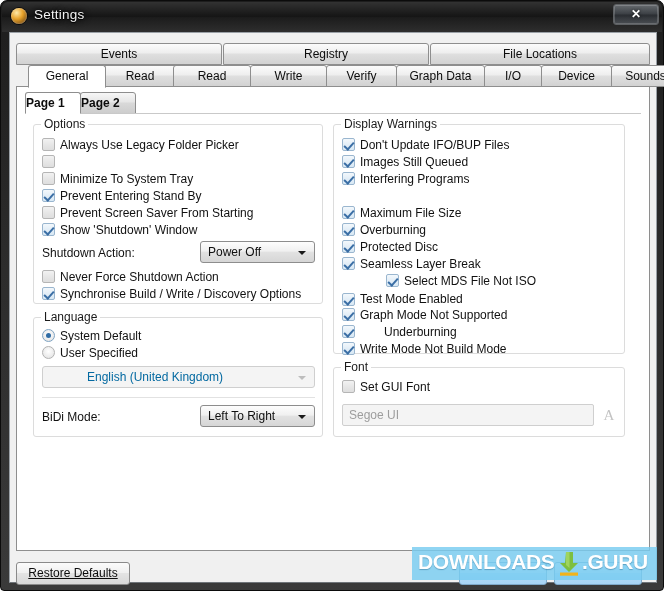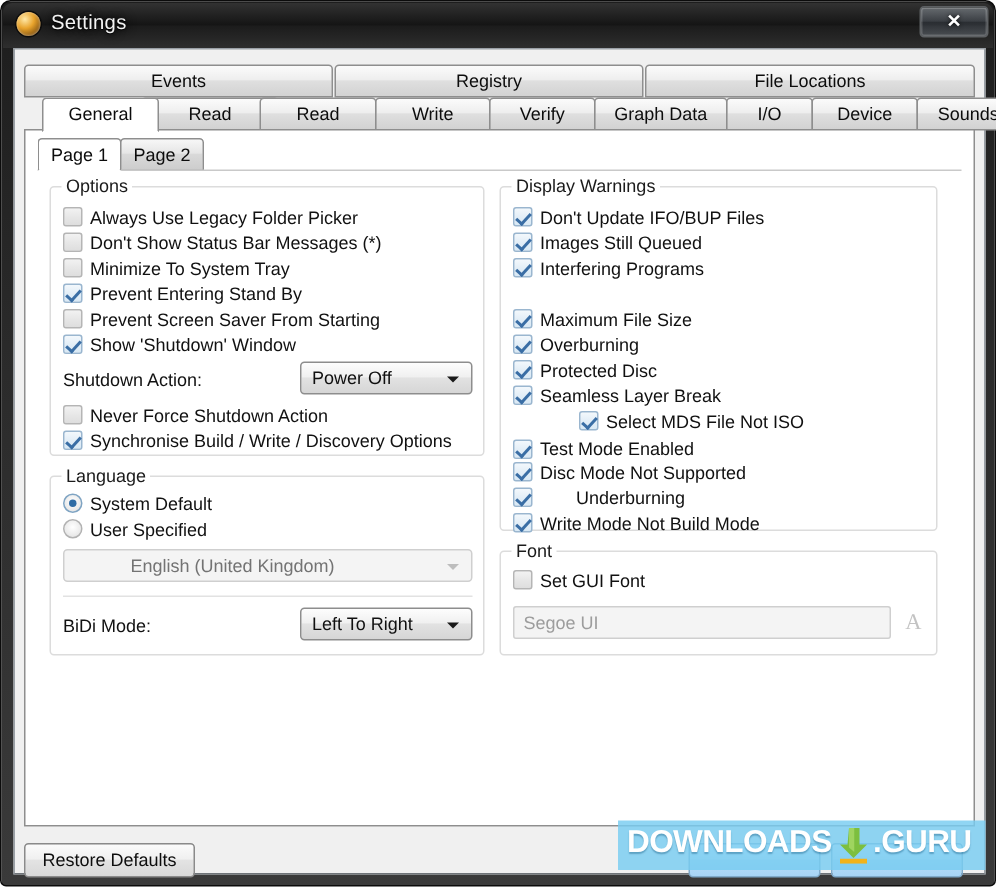--- a/index.html
+++ b/index.html
@@ -134,23 +134,24 @@
   }
   .itab {
     position: absolute;
     top: 0; height: 22px;
     box-sizing: border-box;
     border: 1px solid #8e8e8e;
     border-radius: 3px 3px 0 0;
     background: linear-gradient(180deg,#f7f7f7 0%, #e6e6e6 45%, #d9d9d9 50%, #cdcdcd 100%);
     font-size: 12px;
     line-height: 20px;
-    text-align: center;
+    text-align: left;
     color: #0c0c0c;
     cursor: default;
+    font-weight: bold;
   }
   .itab.active {
     background: #ffffff;
     border-bottom-color: #ffffff;
     z-index: 4;
   }
   .itab-underline {
     position: absolute;
     left: 8px; top: 26px;
     width: 616px; height: 1px;
@@ -276,21 +277,21 @@
     position: absolute;
     right: 8px; top: 9px;
     width: 0; height: 0;
     border-left: 4px solid transparent;
     border-right: 4px solid transparent;
     border-top: 4px solid #1a1a1a;
   }
   .combo.disabled {
     border-color: #cfcfcf;
     background: #f4f4f4;
-    color: #737373;
+    color: #0369a1;
     padding-left: 44px;
   }
   .combo.disabled .arrow { border-top-color: #bdbdbd; }
 
   
   .field {
     position: absolute;
     box-sizing: border-box;
     height: 22px;
     border: 1px solid #cfcfcf;
@@ -326,20 +327,21 @@
     height: 23px;
     border: 1px solid #8a8a8a;
     border-radius: 3px;
     background: linear-gradient(180deg,#fbfbfb 0%, #f0f0f0 46%, #e3e3e3 50%, #d8d8d8 100%);
     font-size: 12px;
     color: #0d0d0d;
     text-align: center;
     line-height: 21px;
     cursor: default;
     white-space: nowrap;
+    text-decoration: underline;
   }
   .ok-cancel {
     position: absolute;
     box-sizing: border-box;
     height: 23px;
     border: 1px solid #7fa9c9;
     border-radius: 3px;
     background: linear-gradient(180deg,#eaf5fd 0%, #cfe8fa 46%, #b6dcf7 50%, #a7d4f5 100%);
   }
 
@@ -413,21 +415,20 @@
 
         <div class="group" style="left:8px; top:10px; width:290px; height:180px;">
           <div class="group-title">Options</div>
 
           <div class="cbrow" style="top:11px;">
             <span class="cbox"></span>
             <span class="cblabel">Always Use Legacy Folder Picker</span>
           </div>
           <div class="cbrow" style="top:28px;">
             <span class="cbox"></span>
-            <span class="cblabel">Don't Show Status Bar Messages (*)</span>
           </div>
           <div class="cbrow" style="top:45px;">
             <span class="cbox"></span>
             <span class="cblabel">Minimize To System Tray</span>
           </div>
           <div class="cbrow" style="top:62px;">
             <span class="cbox checked"></span>
             <span class="cblabel">Prevent Entering Stand By</span>
           </div>
           <div class="cbrow" style="top:79px;">
@@ -515,21 +516,21 @@
           <div class="cbrow" style="top:147px;margin-left:44px;">
             <span class="cbox checked"></span>
             <span class="cblabel">Select MDS File Not ISO</span>
           </div>
           <div class="cbrow" style="top:164px;align-items:flex-end;">
             <span class="cbox checked"></span>
             <span class="cblabel">Test Mode Enabled</span>
           </div>
           <div class="cbrow" style="top:181px;">
             <span class="cbox checked"></span>
-            <span class="cblabel">Disc Mode Not Supported</span>
+            <span class="cblabel">Graph Mode Not Supported</span>
           </div>
           <div class="cbrow" style="top:198px;gap:24px;">
             <span class="cbox checked"></span>
             <span class="cblabel">Underburning</span>
           </div>
           <div class="cbrow" style="top:215px;">
             <span class="cbox checked"></span>
             <span class="cblabel">Write Mode Not Build Mode</span>
           </div>
         </div>

